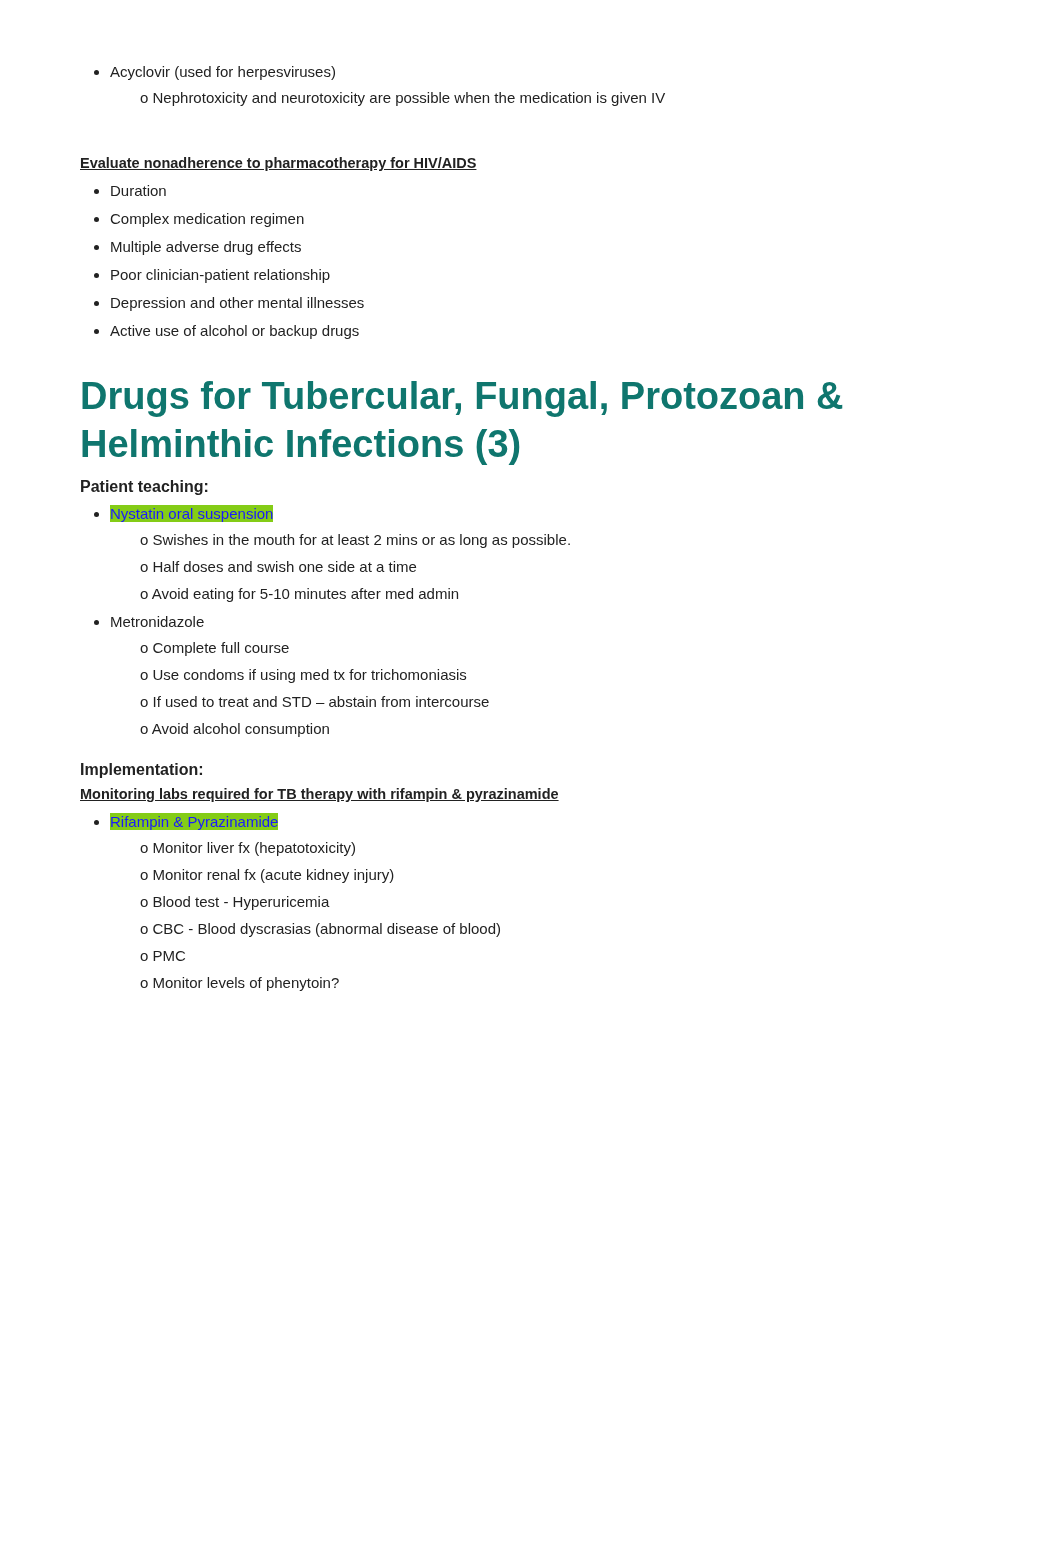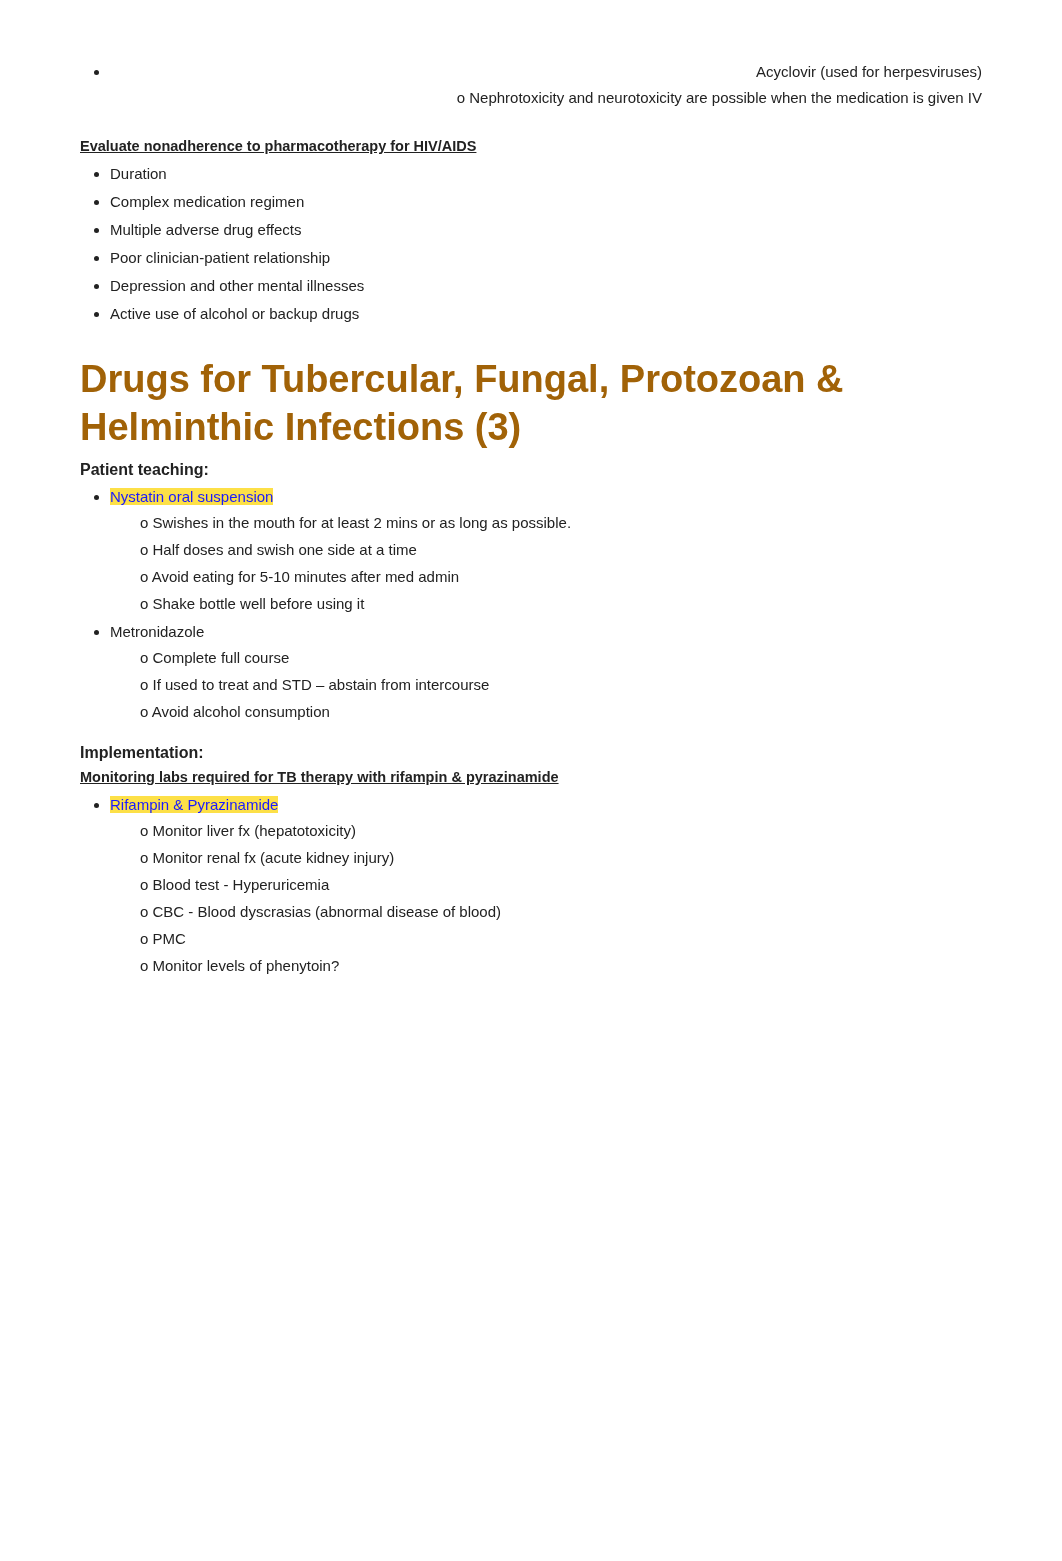--- a/index.html
+++ b/index.html
@@ -10,22 +10,21 @@
     body {
       background: #ffffff;
       font-family: Arial, sans-serif;
       font-size: 15px;
       color: #222222;
       width: 1062px;
       min-height: 1561px;
       padding: 60px 80px 80px 80px;
     }
     .section-top {
-      margin-bottom: 27px;
-      text-align: right;
+      margin-bottom: 44px;
     }
     ul.bullet-list {
       list-style: disc;
       padding-left: 30px;
       margin-bottom: 8px;
     }
     ul.bullet-list li {
       margin-bottom: 4px;
       line-height: 1.6;
     }
@@ -47,29 +46,29 @@
       font-size: 14.5px;
       font-weight: bold;
       margin-bottom: 8px;
       display: inline-block;
     }
     .big-heading {
       font-size: 38px;
       font-weight: bold;
       line-height: 1.25;
       margin: 30px 0 10px 0;
-      color: #a16207;
+      color: #0f766e;
     }
     .section-label {
       font-size: 16px;
       font-weight: bold;
       margin-bottom: 6px;
     }
     .highlight-blue {
-      background-color: #fde047;
+      background-color: #84cc16;
       display: inline;
     }
     .nested-item {
       color: #1a1aff;
       font-weight: normal;
     }
     .implementation-block {
       margin-top: 20px;
     }
   </style>
@@ -124,31 +123,31 @@
       <ol class="sub-list">
         <li>
           <span>Swishes in the mouth for at least 2 mins or as long as possible.</span>
         </li>
         <li>
           <span>Half doses and swish one side at a time</span>
         </li>
         <li>
           <span>Avoid eating for 5-10 minutes after med admin</span>
         </li>
-        <li>
-          <span>Shake bottle well before using it</span>
-        </li>
       </ol>
     </li>
 
     <li>
       <span>Metronidazole</span>
       <ol class="sub-list">
         <li>
           <span>Complete full course</span>
+        </li>
+        <li>
+          <span>Use condoms if using med tx for trichomoniasis</span>
         </li>
         <li>
           <span>If used to treat and STD – abstain from intercourse</span>
         </li>
         <li>
           <span>Avoid alcohol consumption</span>
         </li>
       </ol>
     </li>
   </ul>

